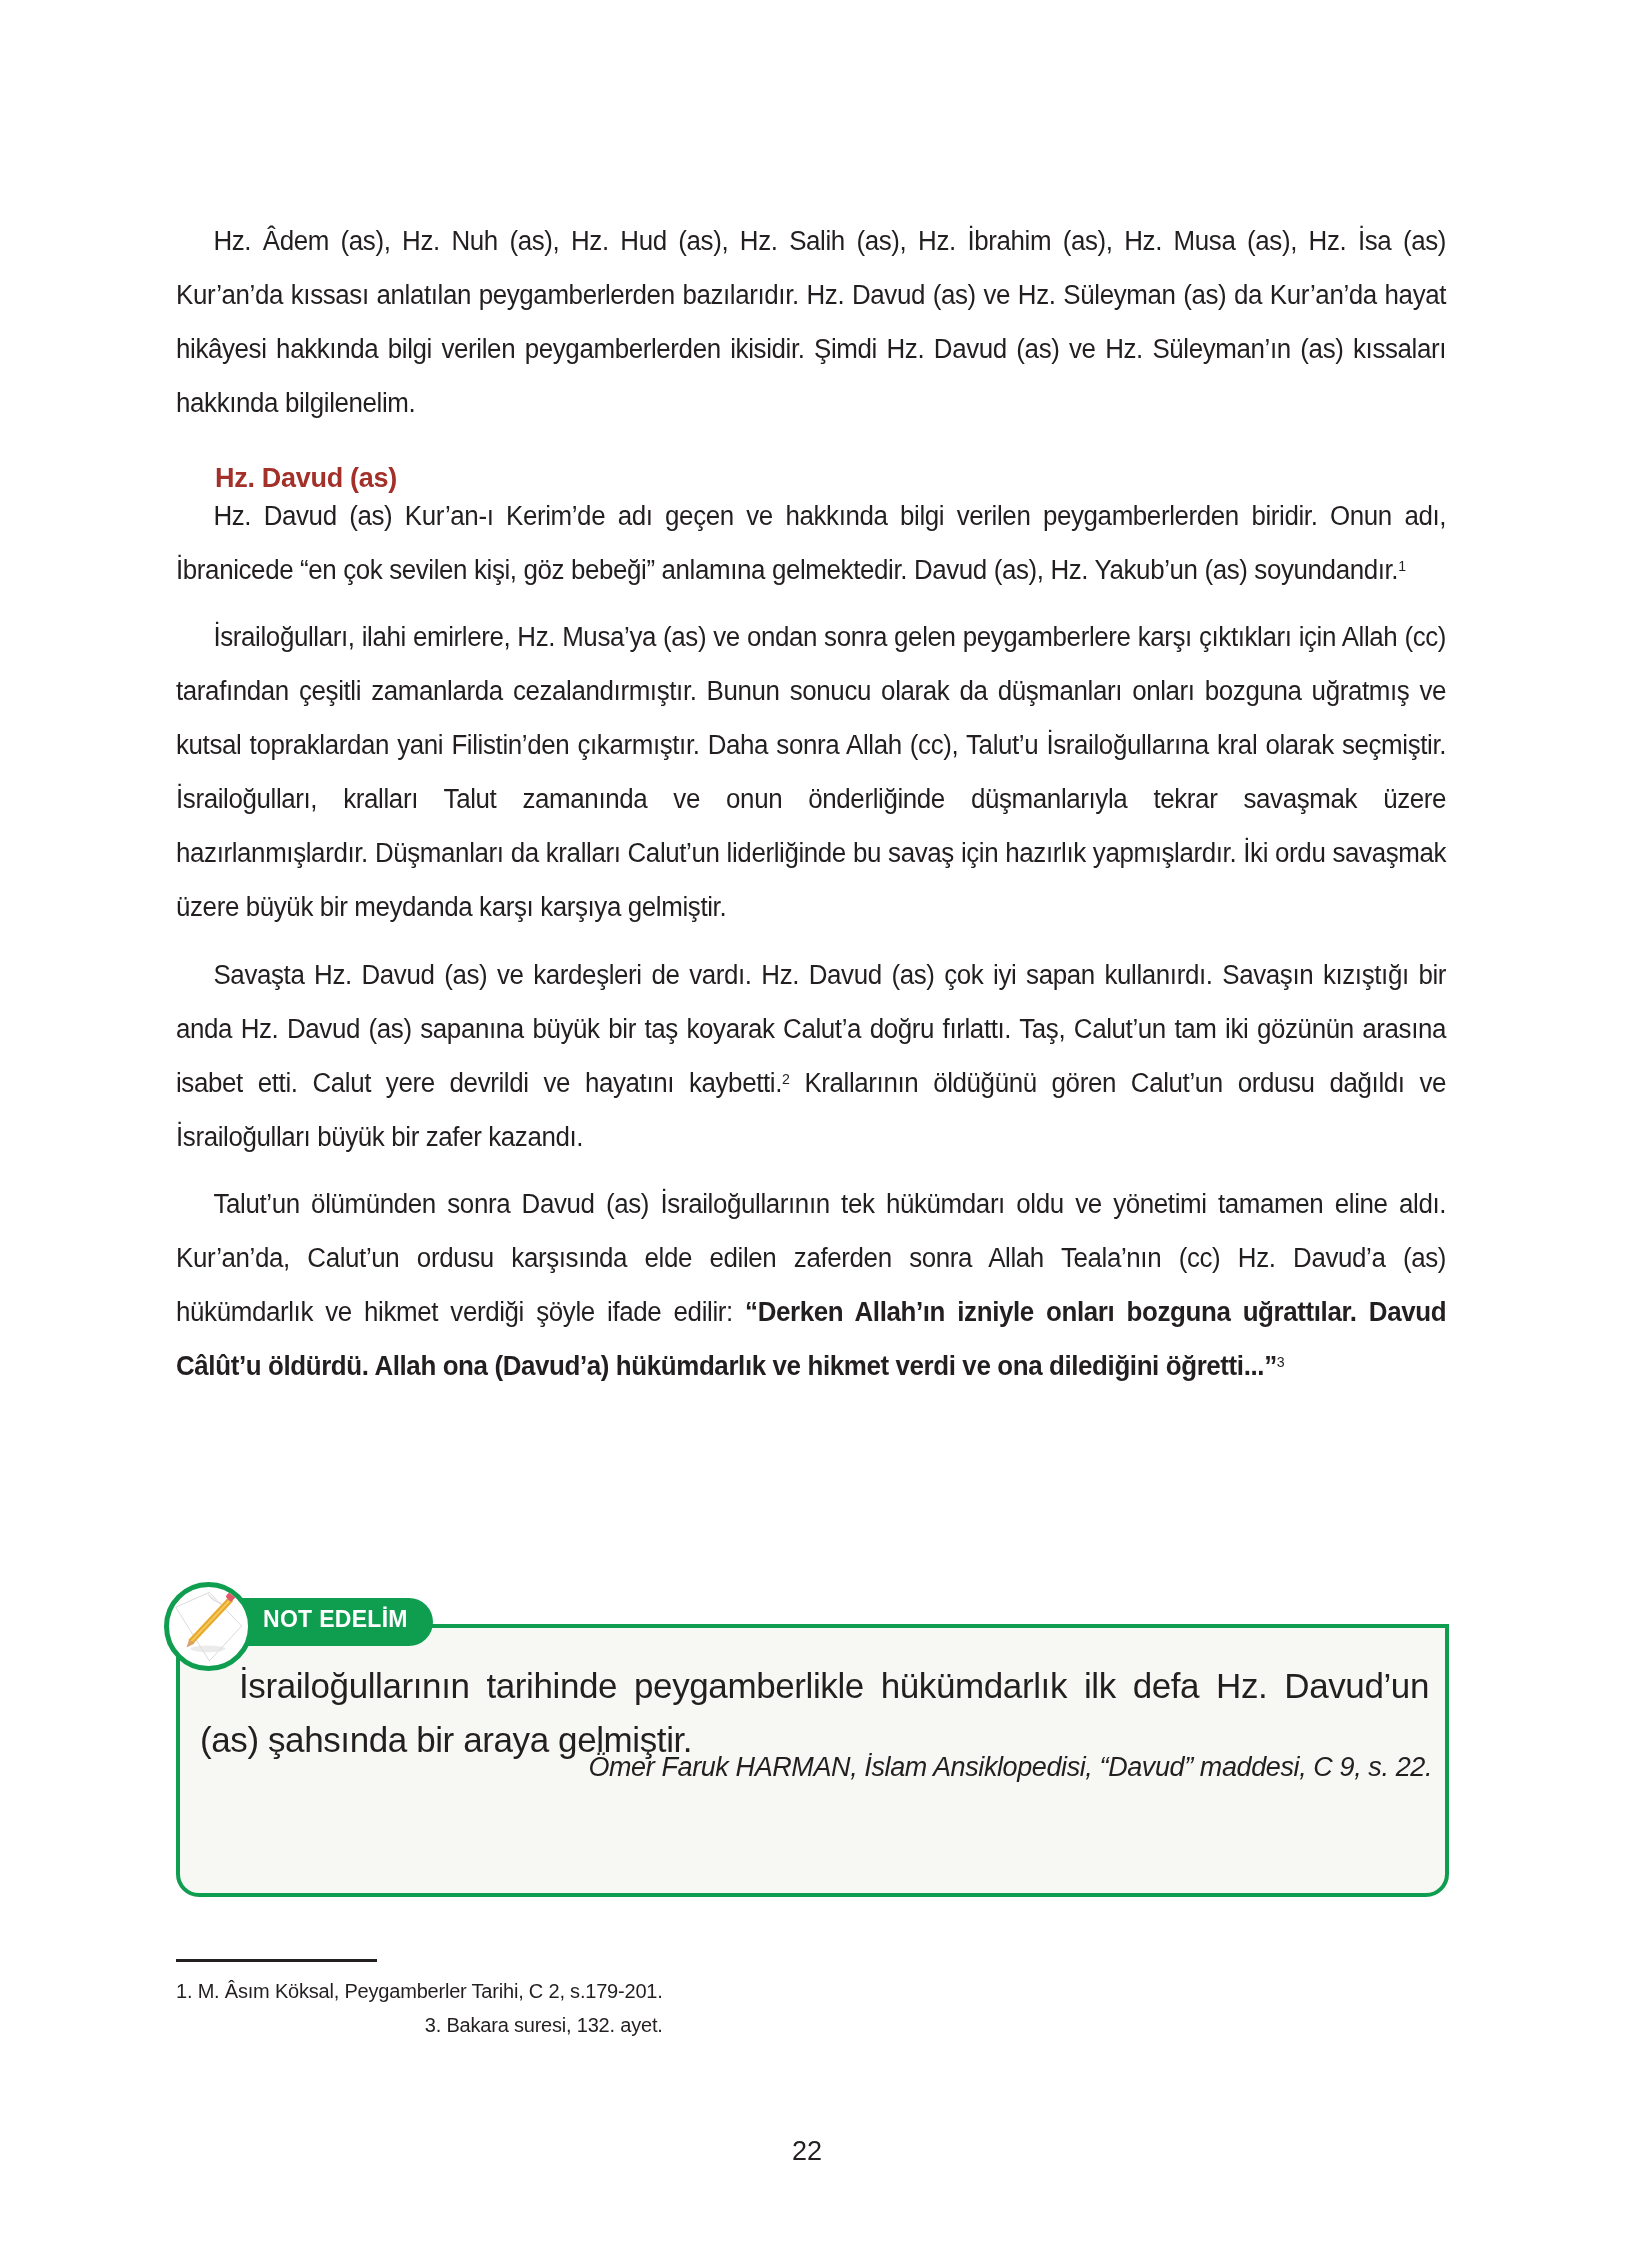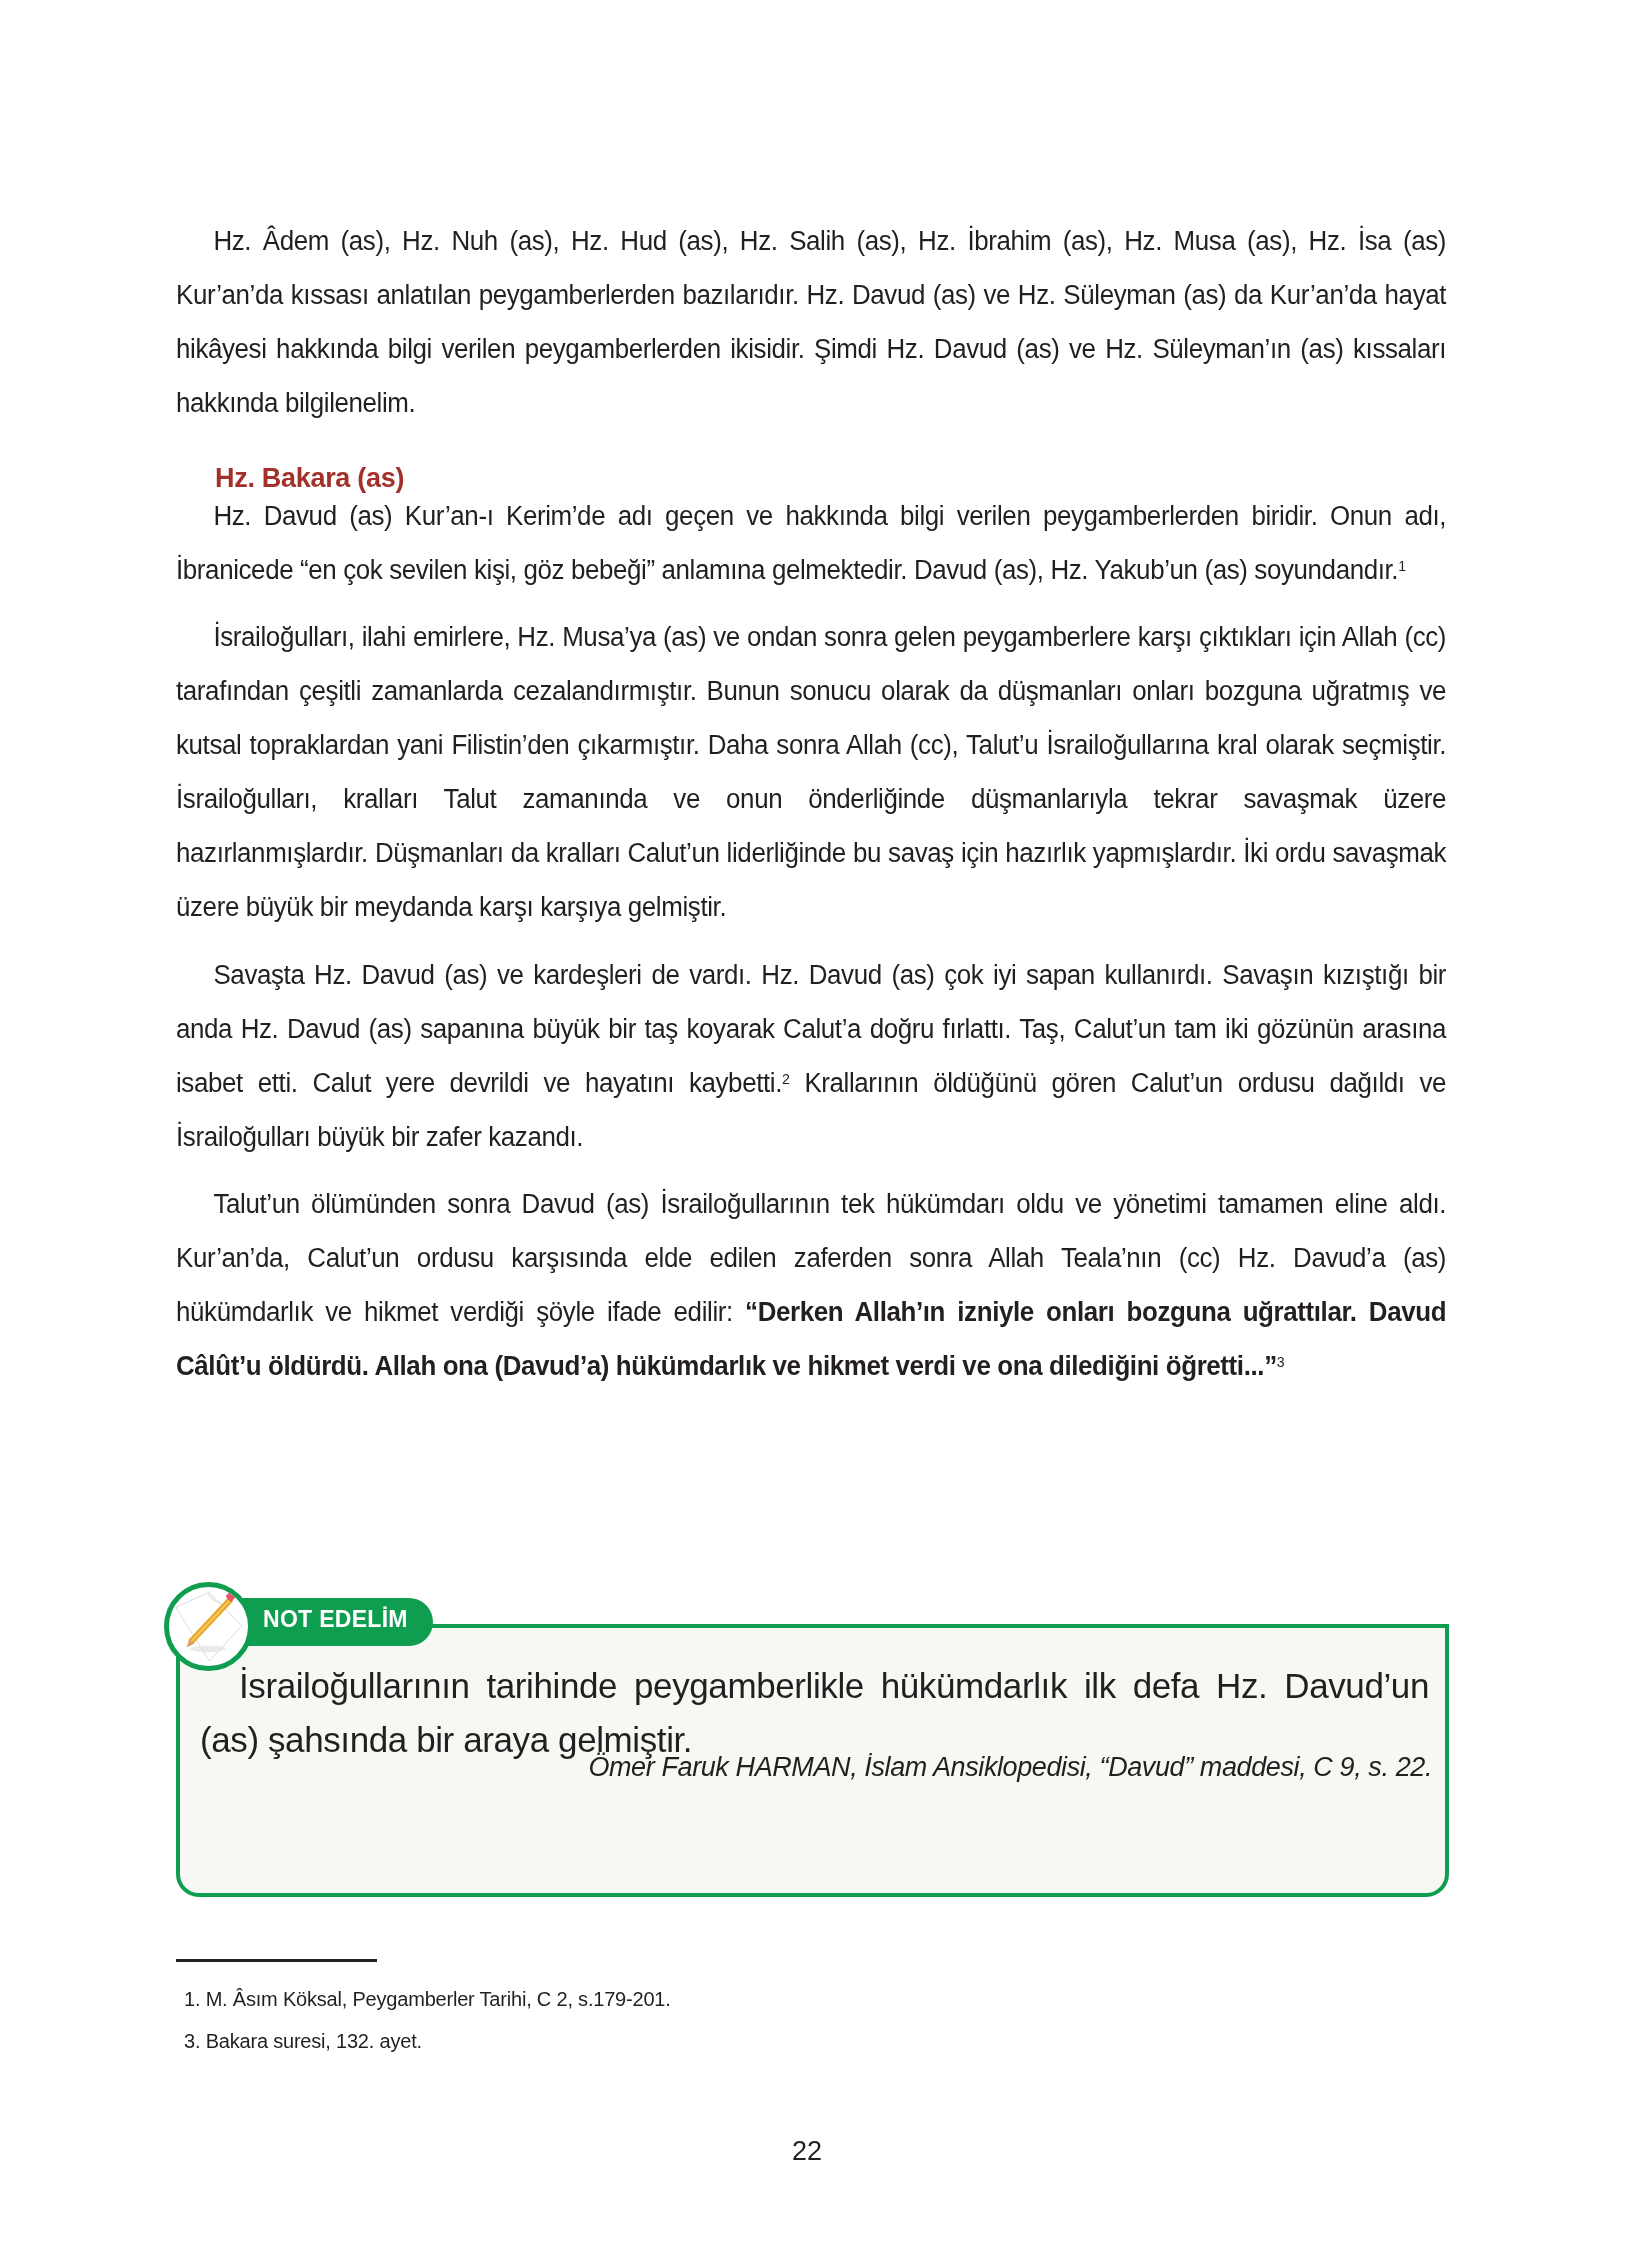--- a/index.html
+++ b/index.html
@@ -29,33 +29,33 @@
   .note-text { position: absolute; left: 200px; top: 1659px; width: 1229px; font-size: 35px;
                line-height: 54px; text-align: justify; letter-spacing: -0.4px; }
   .note-text p { margin: 0; text-indent: 39px; }
   .note-source { position: absolute; right: 195px; top: 1752px; font-size: 27px; font-style: italic;
                  letter-spacing: -0.4px; }
 
   
   .fn-rule { position: absolute; left: 176px; top: 1959px; width: 201px; height: 3.4px; background: #231f20; }
   .footnotes { position: absolute; left: 176px; top: 1974px; font-size: 20px; line-height: 34px;
                letter-spacing: -0.2px; }
-  .footnotes div { margin: 8px; }
+  .footnotes div { margin: 0; text-align: right; }
   .page-number { position: absolute; left: 792px; top: 2136px; font-size: 27px; }
 </style>
 </head>
 <body>
 
 <div class="page">
 
   <div class="body-text" style="top:214px;">
     <p class="para">Hz. Âdem (as), Hz. Nuh (as), Hz. Hud (as), Hz. Salih (as), Hz. İbrahim (as), Hz. Musa (as), Hz. İsa (as) Kur’an’da kıssası anlatılan peygamberlerden bazılarıdır. Hz. Davud (as) ve Hz. Süleyman (as) da Kur’an’da hayat hikâyesi hakkında bilgi verilen peygamberlerden ikisidir. Şimdi Hz. Davud (as) ve Hz. Süleyman’ın (as) kıssaları hakkında bilgilenelim.</p>
   </div>
 
-  <div class="heading">Hz. Bakara (as)</div>
+  <div class="heading">Hz. Davud (as)</div>
 
   <div class="body-text" style="top:489px;">
     <p class="para"><span>Hz. Davud (as) Kur’an-ı Kerim’de adı geçen ve hakkında bilgi verilen peygamberlerden biridir. Onun adı, İbranicede “en çok sevilen kişi, göz bebeği” anlamına gelmektedir. Davud (as), Hz. Yakub’un (as) soyundandır.</span><sup>1</sup></p>
     <p class="para">İsrailoğulları, ilahi emirlere, Hz. Musa’ya (as) ve ondan sonra gelen peygamberlere karşı çıktıkları için Allah (cc) tarafından çeşitli zamanlarda cezalandırmıştır. Bunun sonucu olarak da düşmanları onları bozguna uğratmış ve kutsal topraklardan yani Filistin’den çıkarmıştır. Daha sonra Allah (cc), Talut’u İsrailoğullarına kral olarak seçmiştir. İsrailoğulları, kralları Talut zamanında ve onun önderliğinde düşmanlarıyla tekrar savaşmak üzere hazırlanmışlardır. Düşmanları da kralları Calut’un liderliğinde bu savaş için hazırlık yapmışlardır. İki ordu savaşmak üzere büyük bir meydanda karşı karşıya gelmiştir.</p>
     <p class="para"><span>Savaşta Hz. Davud (as) ve kardeşleri de vardı. Hz. Davud (as) çok iyi sapan kullanırdı. Savaşın kızıştığı bir anda Hz. Davud (as) sapanına büyük bir taş koyarak Calut’a doğru fırlattı. Taş, Calut’un tam iki gözünün arasına isabet etti. Calut yere devrildi ve hayatını kaybetti.</span><sup>2</sup><span> Krallarının öldüğünü gören Calut’un ordusu dağıldı ve İsrailoğulları büyük bir zafer kazandı.</span></p>
     <p class="para"><span>Talut’un ölümünden sonra Davud (as) İsrailoğullarının tek hükümdarı oldu ve yönetimi tamamen eline aldı. Kur’an’da, Calut’un ordusu karşısında elde edilen zaferden sonra Allah Teala’nın (cc) Hz. Davud’a (as) hükümdarlık ve hikmet verdiği şöyle ifade edilir: </span><b>“Derken Allah’ın izniyle onları bozguna uğrattılar. Davud Câlût’u öldürdü. Allah ona (Davud’a) hükümdarlık ve hikmet verdi ve ona dilediğini öğretti...”</b><sup>3</sup></p>
   </div>
 
   <div class="note-box"></div>
   <div class="note-pill"></div>

